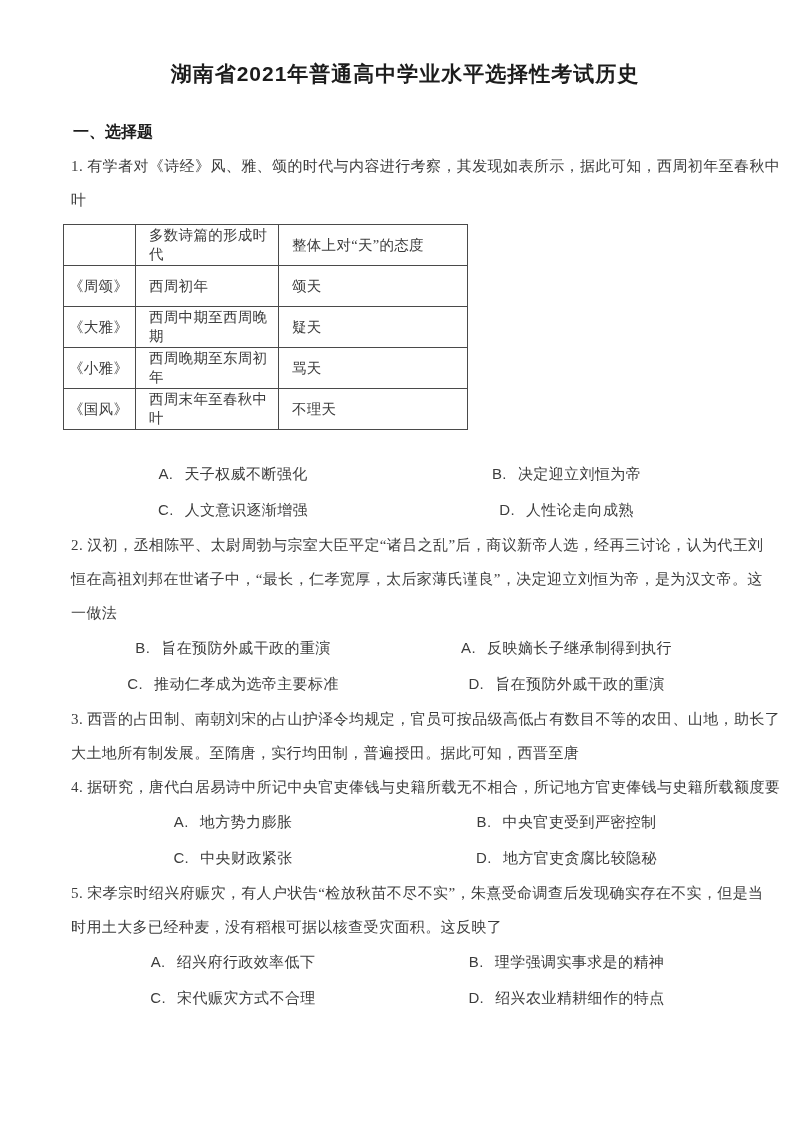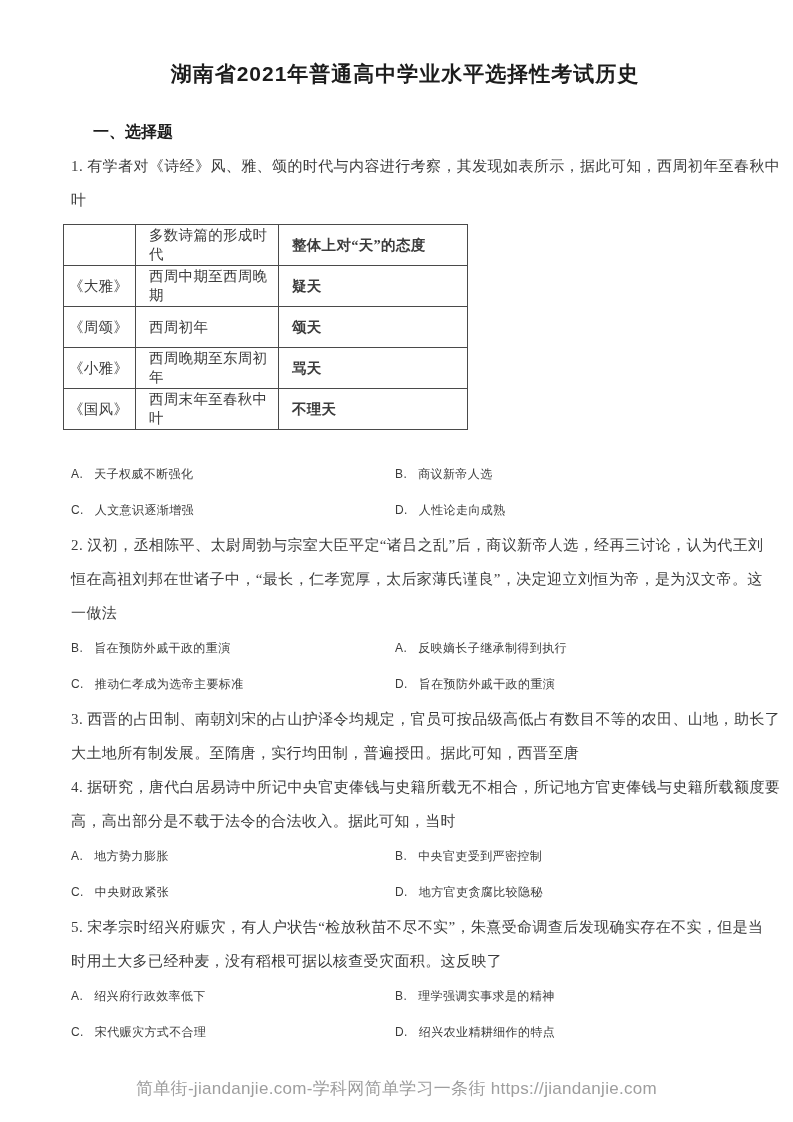--- a/index.html
+++ b/index.html
@@ -17,21 +17,21 @@
     margin:60px 0 0 0;
     text-align:center;
     font-size:21px;
     font-weight:bold;
     letter-spacing:1px;
     color:#1c1c1c;
     font-family:"Liberation Sans", sans-serif;
     padding-left:17px;
   }
   .section-heading {
-    margin:34px 55px 0 93px;
+    margin:34px 55px 0 73px;
     font-size:16px;
     font-weight:bold;
     color:#1c1c1c;
     font-family:"Liberation Sans", sans-serif;
   }
   .question { margin:0 55px 0 71px; }
   .stem { margin:0; }
   .stem-line {
     font-size:15px;
     line-height:34px;
@@ -49,31 +49,32 @@
     font-weight:normal;
     font-size:14.5px;
     text-align:left;
     height:41px;
     padding:0 4px 0 13px;
     letter-spacing:0.3px;
     box-sizing:border-box;
   }
   .q-table .c1 { width:72px;  padding-left:5px; }
   .q-table .c2 { width:143px; }
-  .q-table .c3 { width:189px;font-weight:bold; }
+  .q-table .c3 { width:189px; }
   .options {
     display:grid;
     grid-template-columns:324px 1fr;
   }
   .options.after-table { margin-top:26px; }
   .opt {
-    font-size:12px;
+    font-size:15px;
     line-height:36px;
     letter-spacing:0.4px;
     white-space:nowrap;
+    text-align:center;
   }
   .olabel {
     font-family:"Liberation Sans", sans-serif;
     margin-right:11px;
   }
   .footer {
     position:absolute;
     left:0; bottom:22px;
     width:100%;
     text-align:center;
@@ -99,45 +100,45 @@
     </div>
 
     <table class="q-table">
       <tbody>
           <tr>
         <th class="c1"></th>
         <th class="c2">多数诗篇的形成时代</th>
         <th class="c3">整体上对“天”的态度</th>
       </tr>
       <tr>
+        <td class="c1">《周颂》</td>
+        <td class="c2">西周初年</td>
+        <td class="c3">颂天</td>
+      </tr>
+      <tr>
         <td class="c1">《大雅》</td>
         <td class="c2">西周中期至西周晚期</td>
         <td class="c3">疑天</td>
-      </tr>
-      <tr>
-        <td class="c1">《周颂》</td>
-        <td class="c2">西周初年</td>
-        <td class="c3">颂天</td>
       </tr>
       <tr>
         <td class="c1">《小雅》</td>
         <td class="c2">西周晚期至东周初年</td>
         <td class="c3">骂天</td>
       </tr>
       <tr>
         <td class="c1">《国风》</td>
         <td class="c2">西周末年至春秋中叶</td>
         <td class="c3">不理天</td>
       </tr>
     </tbody>
       </table>
 
     <div class="options after-table">
       <div class="opt"><span class="olabel">A.</span><span class="otext">天子权威不断强化</span></div>
-      <div class="opt"><span class="olabel">B.</span><span class="otext">商议新帝人选</span></div>
+      <div class="opt"><span class="olabel">B.</span><span class="otext">决定迎立刘恒为帝</span></div>
       <div class="opt"><span class="olabel">C.</span><span class="otext">人文意识逐渐增强</span></div>
       <div class="opt"><span class="olabel">D.</span><span class="otext">人性论走向成熟</span></div>
     </div>
   </section>
 
   <section class="question">
     <div class="stem">
       <div class="stem-line">2. 汉初，丞相陈平、太尉周勃与宗室大臣平定“诸吕之乱”后，商议新帝人选，经再三讨论，认为代王刘</div>
       <div class="stem-line">恒在高祖刘邦在世诸子中，“最长，仁孝宽厚，太后家薄氏谨良”，决定迎立刘恒为帝，是为汉文帝。这</div>
       <div class="stem-line">一做法</div>
@@ -153,21 +154,20 @@
   <section class="question">
     <div class="stem">
       <div class="stem-line">3. 西晋的占田制、南朝刘宋的占山护泽令均规定，官员可按品级高低占有数目不等的农田、山地，助长了</div>
       <div class="stem-line">大土地所有制发展。至隋唐，实行均田制，普遍授田。据此可知，西晋至唐</div>
     </div>
   </section>
 
   <section class="question">
     <div class="stem">
       <div class="stem-line">4. 据研究，唐代白居易诗中所记中央官吏俸钱与史籍所载无不相合，所记地方官吏俸钱与史籍所载额度要</div>
-      <div class="stem-line">高，高出部分是不载于法令的合法收入。据此可知，当时</div>
     </div>
     <div class="options">
       <div class="opt"><span class="olabel">A.</span><span class="otext">地方势力膨胀</span></div>
       <div class="opt"><span class="olabel">B.</span><span class="otext">中央官吏受到严密控制</span></div>
       <div class="opt"><span class="olabel">C.</span><span class="otext">中央财政紧张</span></div>
       <div class="opt"><span class="olabel">D.</span><span class="otext">地方官吏贪腐比较隐秘</span></div>
     </div>
   </section>
 
   <section class="question">
@@ -176,15 +176,14 @@
       <div class="stem-line">时用土大多已经种麦，没有稻根可据以核查受灾面积。这反映了</div>
     </div>
     <div class="options">
       <div class="opt"><span class="olabel">A.</span><span class="otext">绍兴府行政效率低下</span></div>
       <div class="opt"><span class="olabel">B.</span><span class="otext">理学强调实事求是的精神</span></div>
       <div class="opt"><span class="olabel">C.</span><span class="otext">宋代赈灾方式不合理</span></div>
       <div class="opt"><span class="olabel">D.</span><span class="otext">绍兴农业精耕细作的特点</span></div>
     </div>
   </section>
 
-  <div class="footer">简单街-jiandanjie.com-学科网简单学习一条街 https://jiandanjie.com</div>
 
 </div>
 
 </body></html>

